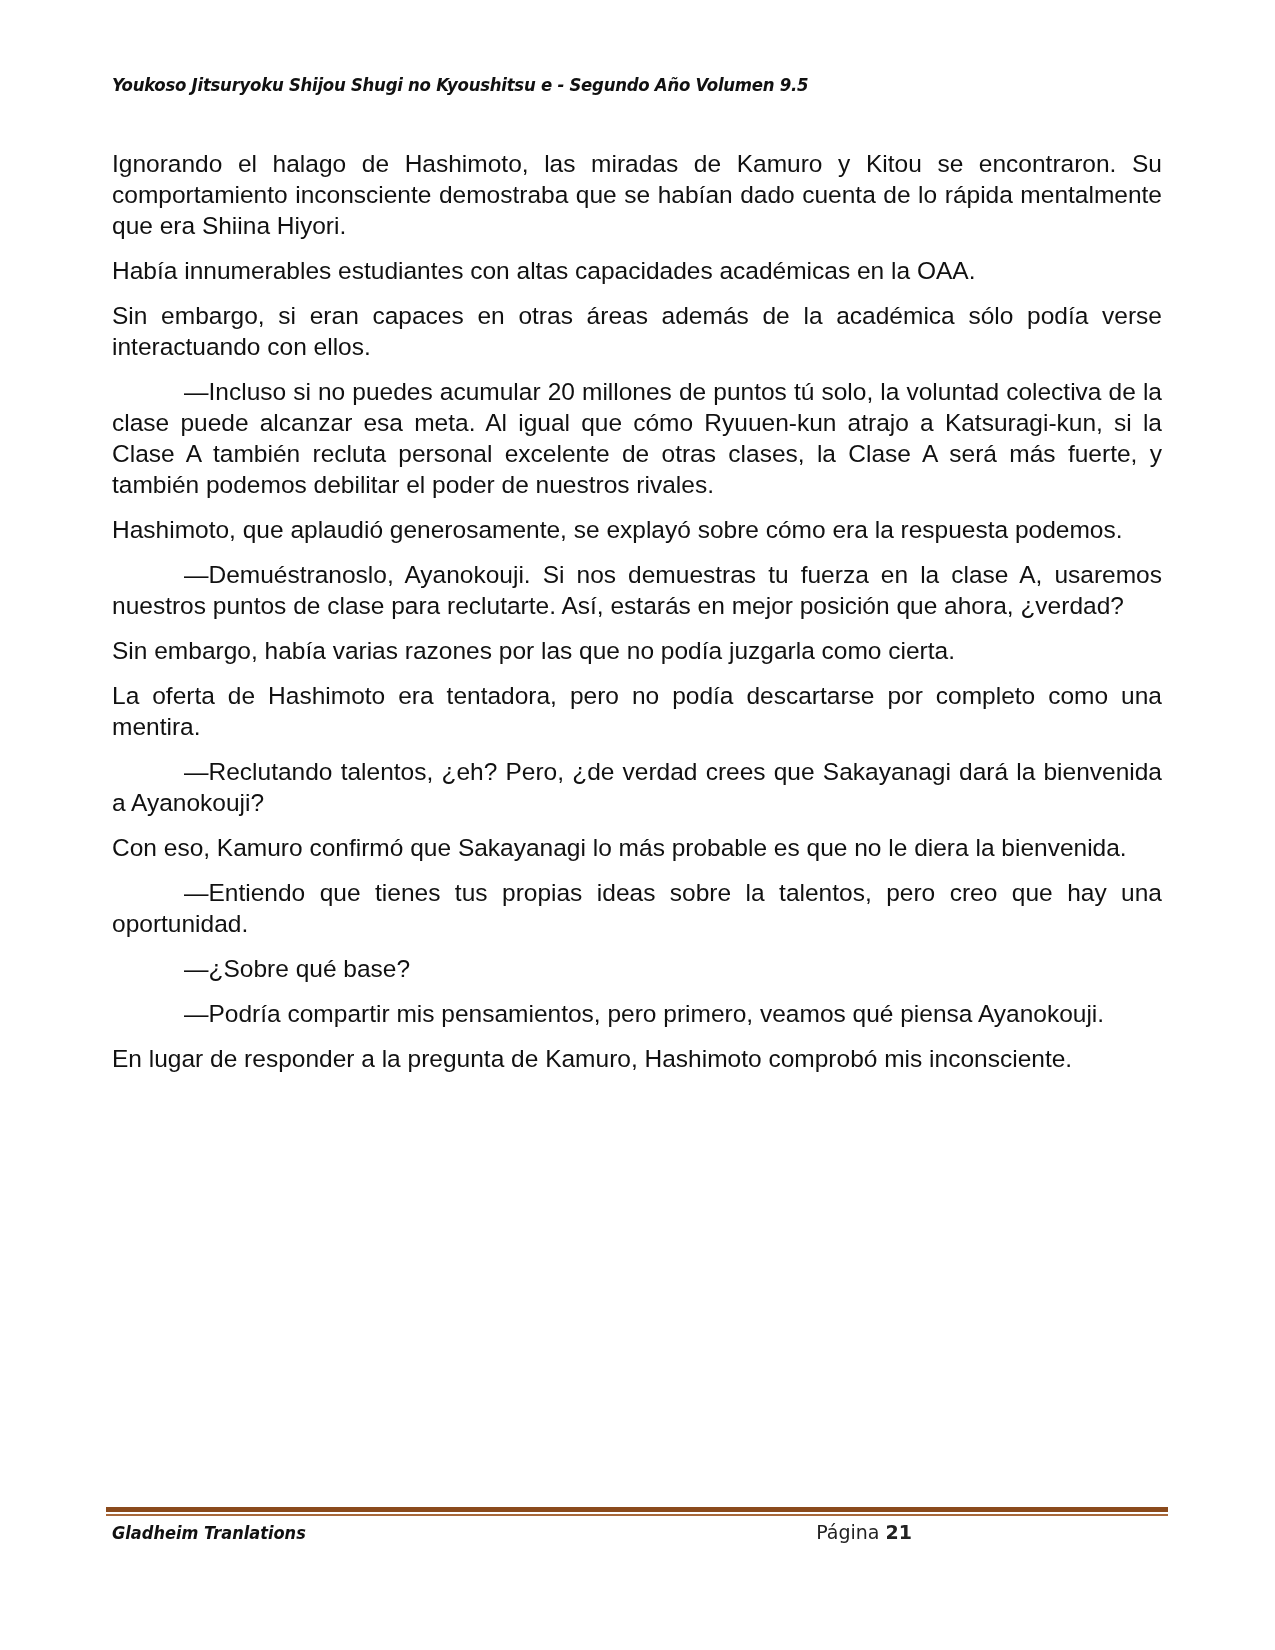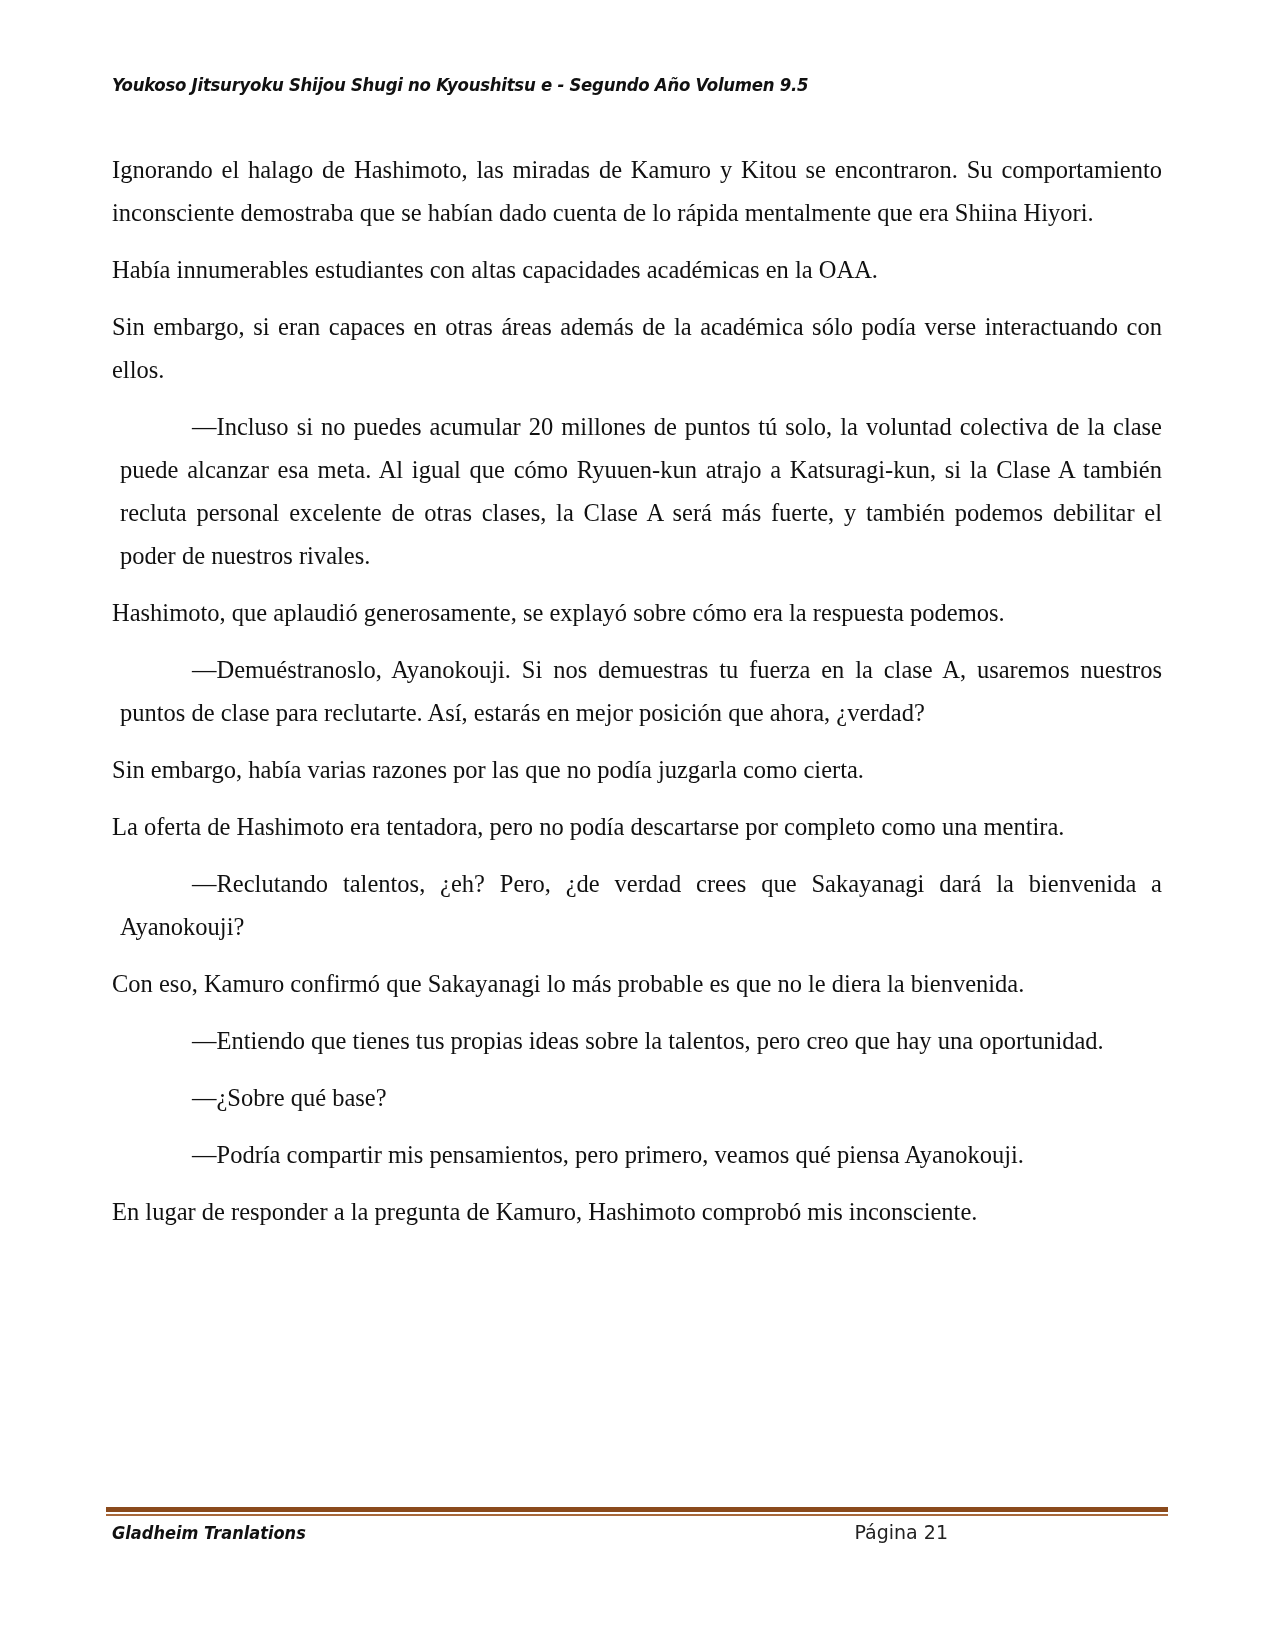--- a/index.html
+++ b/index.html
@@ -1,45 +1,45 @@
 <!DOCTYPE html>
 <html><head>
 <meta charset="utf-8">
 <style>
   html, body { margin: 0; padding: 0; background: #ffffff; }
   body { width: 1275px; height: 1650px; position: relative; overflow: hidden; }
-  .page { position: absolute; left: 0; top: 0; width: 1020px; height: 1650px; background: #fff; padding-left: 36px; }
+  .page { position: absolute; left: 0; top: 0; width: 1020px; height: 1650px; background: #fff; }
   .header {
     position: absolute; left: 112px; top: 74px; width: 1050px;
     font-family: "DejaVu Sans", sans-serif; font-weight: bold; font-style: italic;
     font-size: 18px; color: #111; letter-spacing: -0.3px;
     transform: scaleX(0.92); transform-origin: left center;
   }
   .body-text {
     position: absolute; left: 112px; top: 148px; width: 1050px;
-    font-family: Liberation Serif, serif; font-size: 24.5px; line-height: 43px;
+    font-family: Liberation Sans, sans-serif; font-size: 24.5px; line-height: 31px;
     color: #111;
   }
   .body-text p { margin: 0 0 14px 0; text-align: justify; }
-  .body-text p.indent { text-indent: 72px; margin-left: 8px; }
+  .body-text p.indent { text-indent: 72px; }
   .footer-rule {
     position: absolute; left: 106px; top: 1507px; width: 1062px; height: 10px;
   }
   .footer-rule .thick { position: absolute; left: 0; top: 0; width: 100%; height: 5px; background: #8a4a1c; }
   .footer-rule .thin { position: absolute; left: 0; top: 7px; width: 100%; height: 2px; background: #a8683a; }
   .footer-left {
     position: absolute; left: 112px; top: 1522px;
     font-family: "DejaVu Sans", sans-serif; font-weight: bold; font-style: italic;
     font-size: 18px; color: #111; transform: scaleX(0.9); transform-origin: left center;
   }
   .footer-right {
     position: absolute; right: 108px; top: 1521px;
     font-family: "DejaVu Sans", sans-serif; font-size: 19px; color: #222;
   }
-  .footer-right .num { font-weight: normal; }
+  .footer-right .num { font-weight: bold; }
 </style>
 </head>
 <body>
 
 <div class="page">
   <div class="header">Youkoso Jitsuryoku Shijou Shugi no Kyoushitsu e - Segundo Año Volumen 9.5</div>
 
   <div class="body-text">
     <p>Ignorando el halago de Hashimoto, las miradas de Kamuro y Kitou se encontraron. Su comportamiento inconsciente demostraba que se habían dado cuenta de lo rápida mentalmente que era Shiina Hiyori.</p>
     <p>Había innumerables estudiantes con altas capacidades académicas en la OAA.</p>

